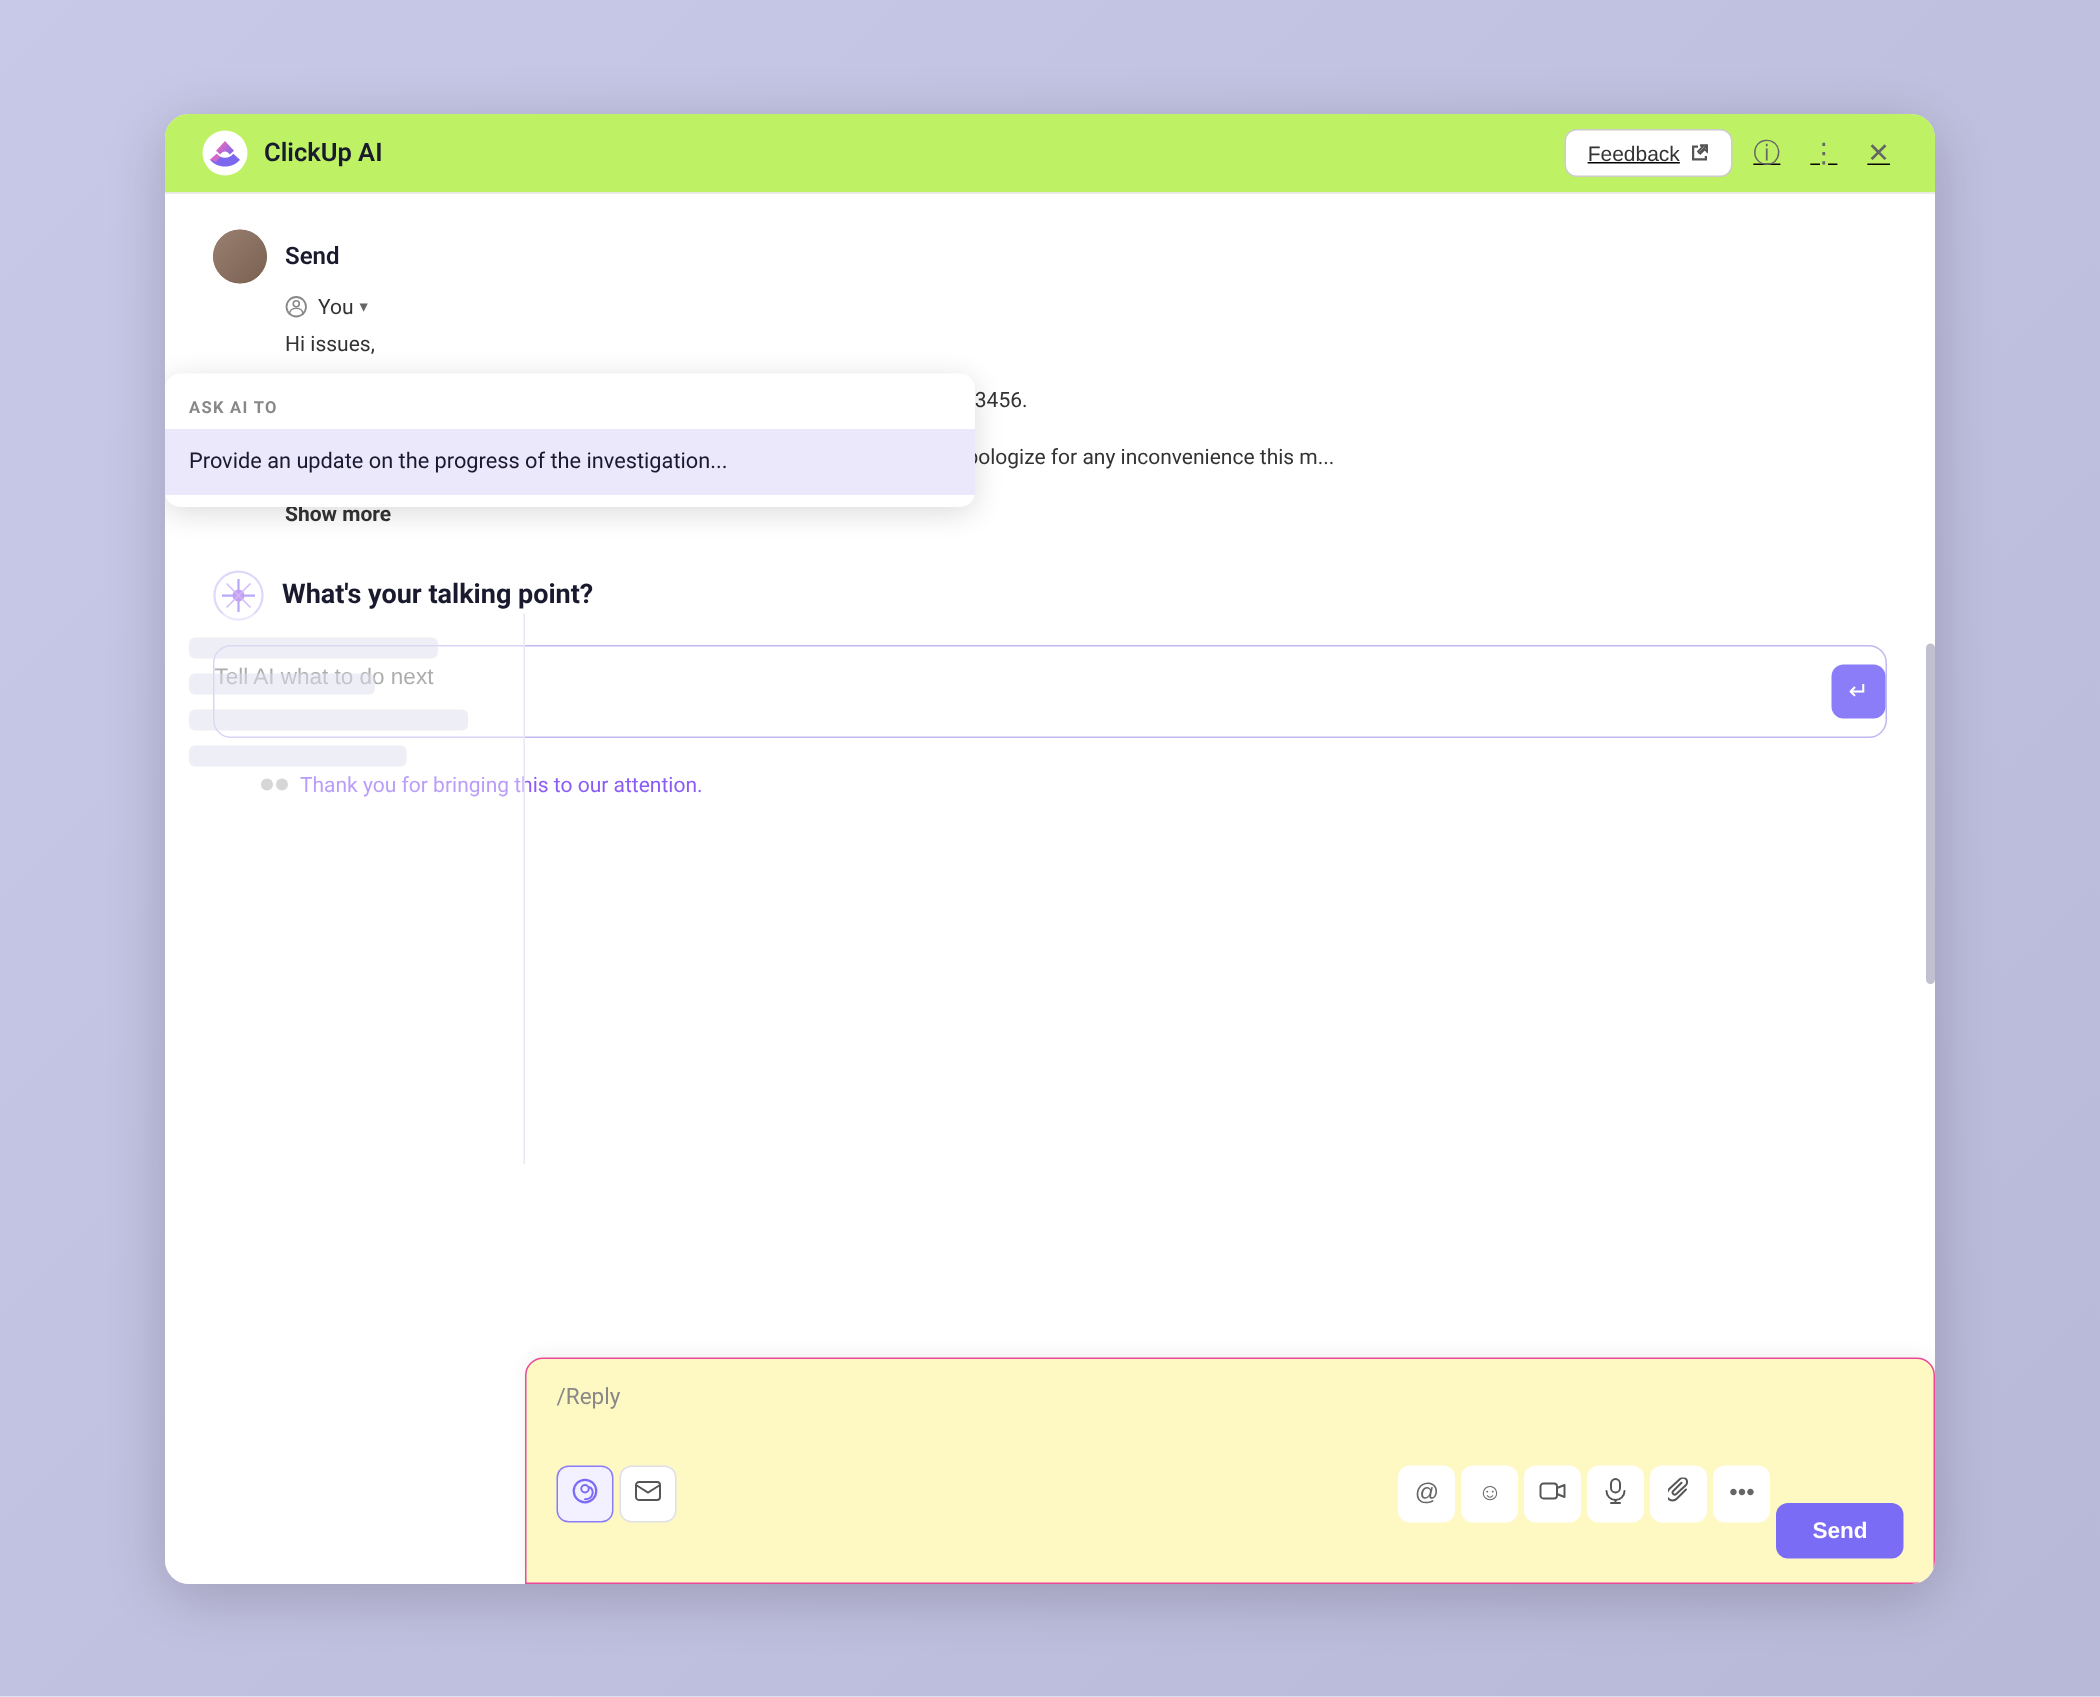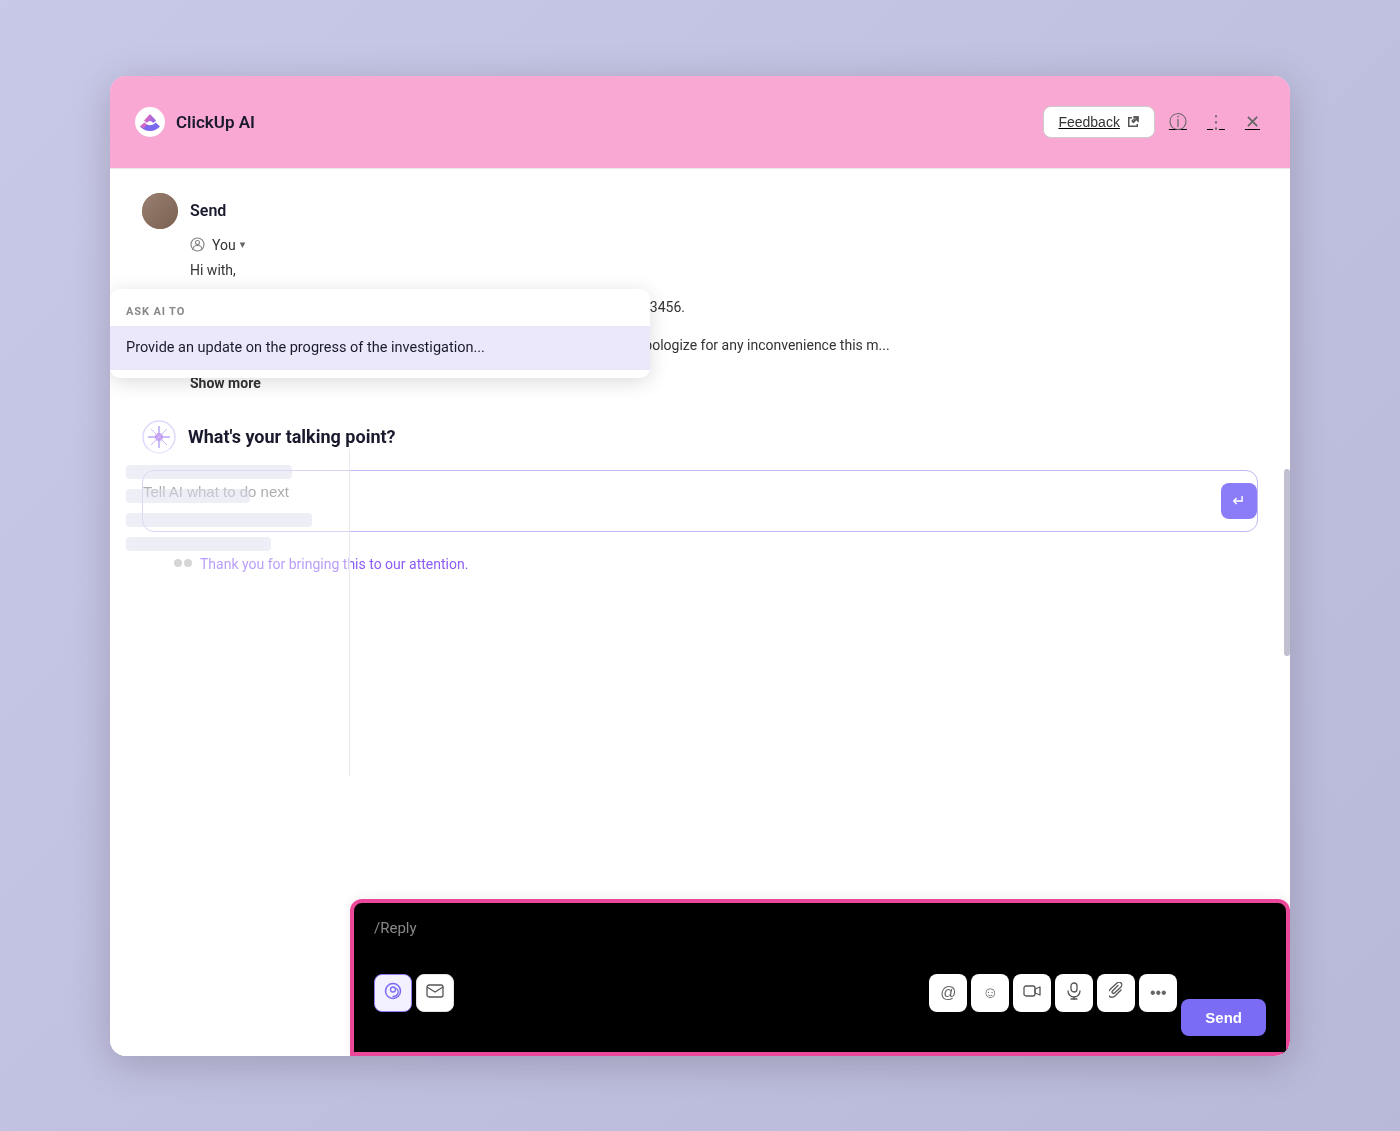--- a/index.html
+++ b/index.html
@@ -22,22 +22,22 @@
       display: flex;
       flex-direction: column;
       overflow: hidden;
       position: relative;
     }
     
     .header {
       display: flex;
       align-items: center;
       justify-content: space-between;
-      padding: 28px 24px;
-      background: #f9a8d4;
+      padding: 8px 24px;
+      background: #bef264;
       border-bottom: 1px solid #e8e8ec;
       flex-shrink: 0;
     }
     .header-left {
       display: flex;
       align-items: center;
       gap: 10px;
     }
     .clickup-logo {
       width: 32px;
@@ -265,22 +265,22 @@
       height: 8px;
       border-radius: 50%;
       background: #bbb;
     }
     
     .compose-section {
       position: absolute;
       bottom: 0;
       left: 240px;
       right: 0;
-      background: #000000;
-      border: 4px solid #ec4899;
+      background: #fef9c3;
+      border: 1px solid #ec4899;
       border-radius: 12px 12px 0 0;
       padding: 16px 20px 16px 20px;
       box-shadow: 0 -2px 12px rgba(0,0,0,0.06);
     }
     .compose-text {
       color: #888;
       font-size: 15px;
       margin-bottom: 14px;
     }
     .compose-toolbar {
@@ -414,21 +414,21 @@
             <path d="M3 12.5c0-2.5 2-4 4.5-4s4.5 1.5 4.5 4" stroke="#888" stroke-width="1.1" stroke-linecap="round"></path>
           </svg>
         </span>
         <span class="sender-name">
           <span>You</span>
           <span class="chevron">▾</span>
         </span>
       </div>
 
       <div class="email-body">
-        <p>Hi with,</p>
+        <p>Hi issues,</p>
         <p>I hope this email finds you well. I wanted to reach out regarding Ticket #123456.</p>
         <p>I understand that you are experiencing issues with a particular feature. I apologize for any inconvenience this m...</p>
         <span class="show-more">Show more</span>
       </div>
 
       <div class="ai-section">
         <svg class="ai-logo" viewBox="0 0 34 34" fill="none" xmlns="http://www.w3.org/2000/svg">
           <circle cx="17" cy="17" r="16" fill="white" stroke="#e0d8fb" stroke-width="1.5"></circle>
           <circle cx="17" cy="17" r="11" fill="white"></circle>
           <path d="M7 17 C7 11 11 7 17 7 C23 7 27 11 27 17 C27 23 23 27 17 27 C11 27 7 23 7 17Z" stroke="none" fill="none"></path>

